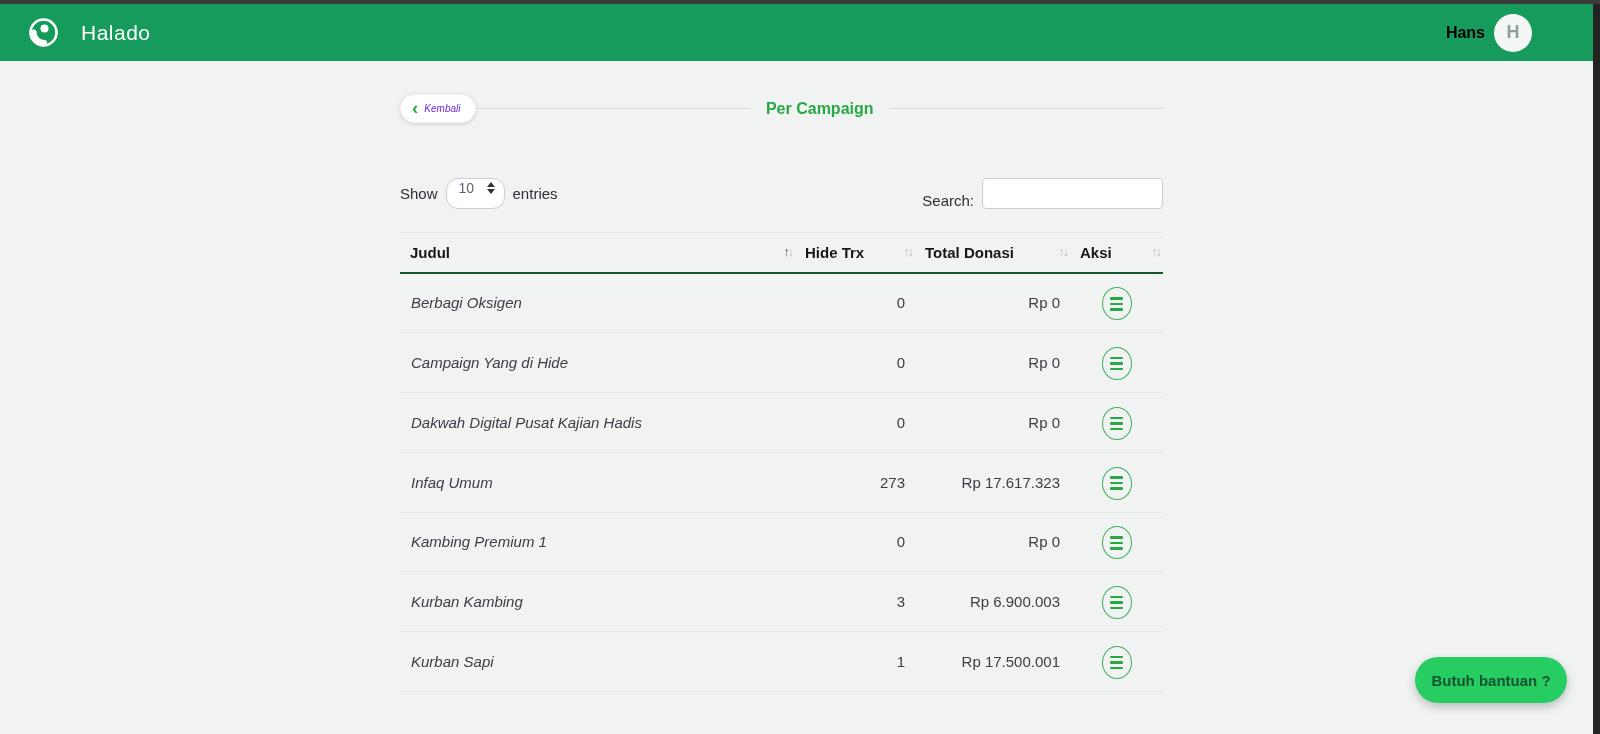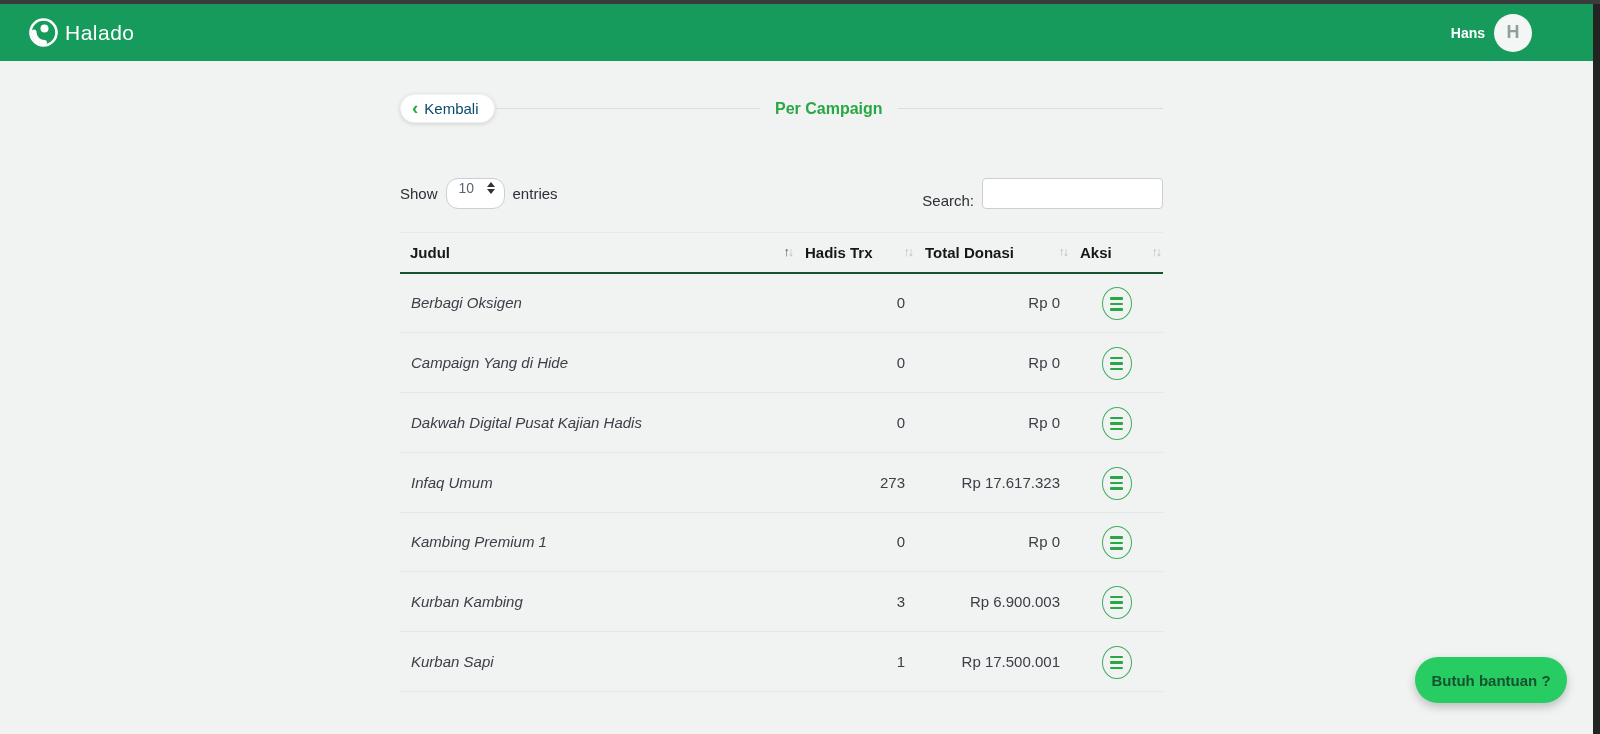--- a/index.html
+++ b/index.html
@@ -13,43 +13,43 @@
   
   .frame-top { position:absolute; top:0; left:0; width:100%; height:4px; background:#3b3b3b; z-index:60; }
   .frame-right { position:absolute; top:0; right:0; width:7px; height:100%; background:#232323; z-index:59; }
 
   
   .navbar {
     position:absolute; top:4px; left:0; width:100%; height:57px;
     background:#169b5c; display:flex; align-items:center; justify-content:space-between;
     padding:0 68px 0 28px; z-index:10;
   }
-  .brand { display:flex; align-items:center; gap:6px;text-align:right; }
+  .brand { display:flex; align-items:center; gap:22px;text-align:right; }
   .brand-text { color:#ffffff; font-size:21px; font-weight:500; letter-spacing:.5px; }
   .nav-user { display:flex; align-items:center; gap:9px; }
-  .nav-user-name { color:#ffffff; font-size:14px; font-weight:600; }
+  .nav-user-name { color:#000000; font-size:16px; font-weight:600; }
   .avatar {
     width:38px; height:38px; border-radius:50%; background:#f4f6f5;
     display:flex; align-items:center; justify-content:center;
     color:#8fa096; font-size:18px; font-weight:600;
   }
 
   
   .main { position:absolute; left:400px; top:94px; width:763px; }
 
   
   .page-head { display:flex; align-items:center; height:29px; }
   .back-pill {
     display:flex; align-items:center; height:29px; padding:0 15px 0 11px;
     background:#ffffff; border:1px solid #f1f1f1; border-radius:15px;
     box-shadow:0 1px 4px rgba(0,0,0,.14); cursor:pointer; flex:0 0 auto;
     font-family:inherit;
   }
   .back-chevron { color:#28a745; font-size:19px; font-weight:700; line-height:1; margin-right:6px; margin-top:-2px; }
-  .back-label { color:#0c4a6e; font-size:15px; }
+  .back-label { color:#6d28d9; font-size:10px;font-style:italic; }
   .head-line { height:1px; background:#dadddf; flex:1 1 auto; }
   .page-title { color:#28a745; font-size:16px; font-weight:700; padding:0 15px; white-space:nowrap; }
 
   
   .controls { margin-top:55px; height:31px; display:flex; align-items:center; justify-content:space-between; }
   .length-ctl { display:flex; align-items:center; gap:8px; font-size:15px; color:#2b3036; }
   .page-size {
     width:59px; height:31px; background:#fff; border:1px solid #c9cfd4; border-radius:12px;
     display:flex; align-items:center; justify-content:space-between; padding:0 9px 12px 12px; cursor:pointer;
   }
@@ -156,21 +156,21 @@
   <table>
     <colgroup>
         <col class="c0">
         <col class="c1">
         <col class="c2">
         <col class="c3">
       </colgroup>
     <thead>
       <tr id="header-row">
           <th><span>Judul</span><span class="sort-icons"><i class="on">↑</i><i class="">↓</i></span></th>
-          <th><span>Hadis Trx</span><span class="sort-icons"><i class="">↑</i><i class="">↓</i></span></th>
+          <th><span>Hide Trx</span><span class="sort-icons"><i class="">↑</i><i class="">↓</i></span></th>
           <th><span>Total Donasi</span><span class="sort-icons"><i class="">↑</i><i class="">↓</i></span></th>
           <th><span>Aksi</span><span class="sort-icons"><i class="">↑</i><i class="">↓</i></span></th>
         </tr>
     </thead>
     <tbody id="body-rows">
         <tr>
           <td class="c-judul">Berbagi Oksigen</td>
           <td class="c-num">0</td>
           <td class="c-num">Rp 0</td>
           <td class="c-aksi"><button class="action-btn">

